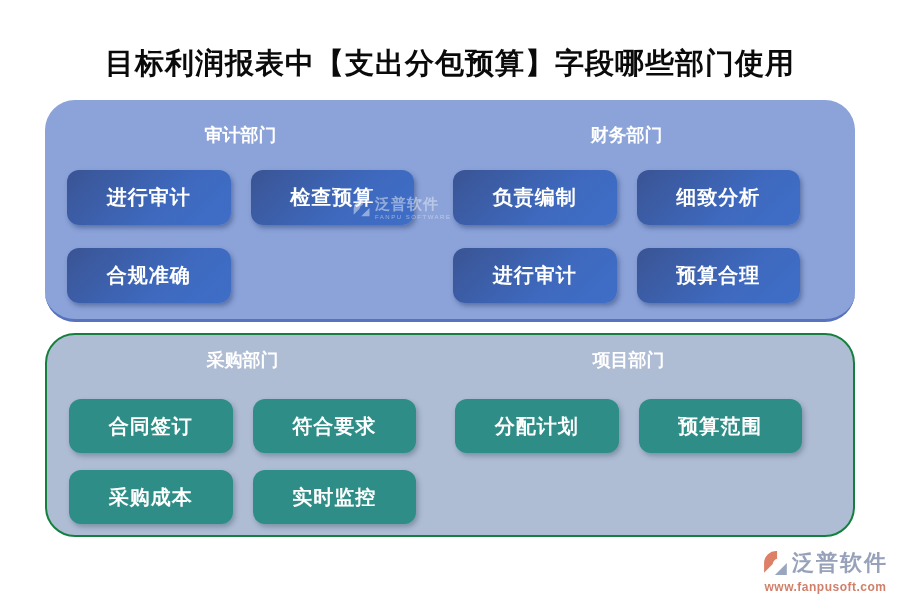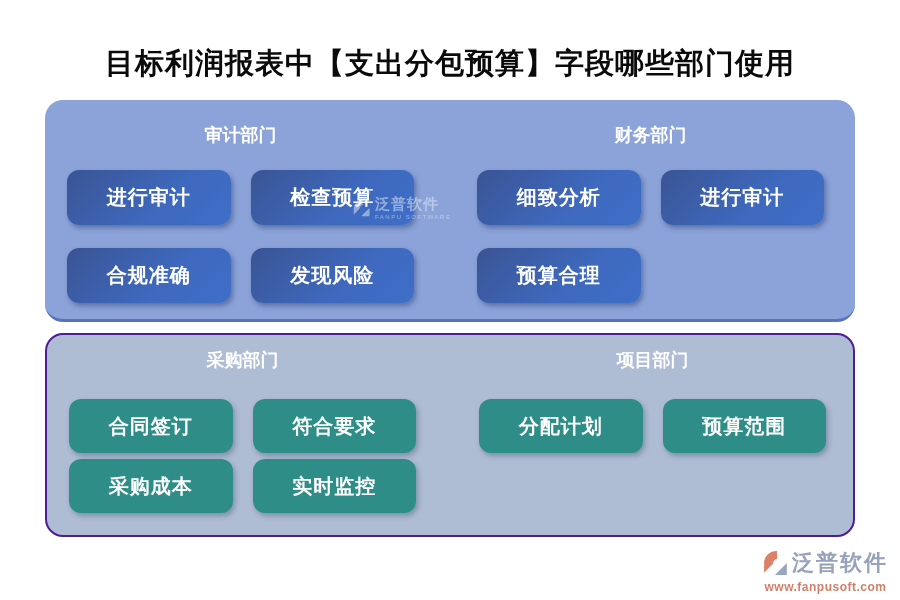--- a/index.html
+++ b/index.html
@@ -13,50 +13,50 @@
 
   .title{
     position:absolute;top:44px;left:0;width:100%;
     text-align:center;
     font-size:29px;font-weight:bold;color:#0a0a0a;
     letter-spacing:1px;margin:0;
   }
 
   .panel{
     position:absolute;left:45px;width:810px;
-    border-radius:18px;box-sizing:border-box;
+    border-radius:30px;box-sizing:border-box;
   }
   .panel-top{
     top:100px;height:222px;
     background:#8ba3d9;
     border-bottom:3px solid #5872be;
   }
   .panel-bottom{
     top:333px;height:204px;
     background:#aebcd4;
-    border:2px solid #4c1d95;
+    border:2px solid #15803d;
   }
 
   .group{position:absolute;width:347px;}
   .group-left{left:22px;}
-  .group-right{left:432px;}
+  .group-right{left:408px;}
   .panel-top .group{top:22px;}
   .panel-bottom .group{top:12px;}
 
   .group-name{
     text-align:center;
     font-size:18px;font-weight:bold;color:#ffffff;
     line-height:26px;height:26px;
   }
   .btn-grid{
     display:grid;
     grid-template-columns:1fr 1fr;
   }
   .panel-top .btn-grid{margin-top:22px;grid-auto-rows:55px;gap:23px 20px;}
-  .panel-bottom .btn-grid{margin-top:26px;grid-auto-rows:54px;gap:6px 20px;}
+  .panel-bottom .btn-grid{margin-top:26px;grid-auto-rows:54px;gap:17px 20px;}
 
   .btn{
     display:flex;align-items:center;justify-content:center;
     font-size:20px;font-weight:bold;color:#ffffff;
     border-radius:12px;
     letter-spacing:1px;
     text-align:right;
   }
   .btn-blue{
     background:linear-gradient(135deg,#3a5494 0%,#3e69be 60%,#3f6ec8 100%);
@@ -105,26 +105,26 @@
 
   <h1 class="title">目标利润报表中【支出分包预算】字段哪些部门使用</h1>
 
   <section class="panel panel-top">
     <div class="group group-left">
       <div class="group-name">审计部门</div>
       <div class="btn-grid">
         <div class="btn btn-blue">进行审计</div>
         <div class="btn btn-blue">检查预算</div>
         <div class="btn btn-blue">合规准确</div>
-        <div class="btn btn-blue">发现风险</div>
       </div>
     </div>
     <div class="group group-right">
       <div class="group-name">财务部门</div>
       <div class="btn-grid">
+        <div class="btn btn-blue">负责编制</div>
         <div class="btn btn-blue">细致分析</div>
         <div class="btn btn-blue">进行审计</div>
         <div class="btn btn-blue">预算合理</div>
       </div>
     </div>
   </section>
 
   <div class="watermark">
     <span class="wm-icon">
       <svg viewBox="0 0 24 24" width="20" height="24">

